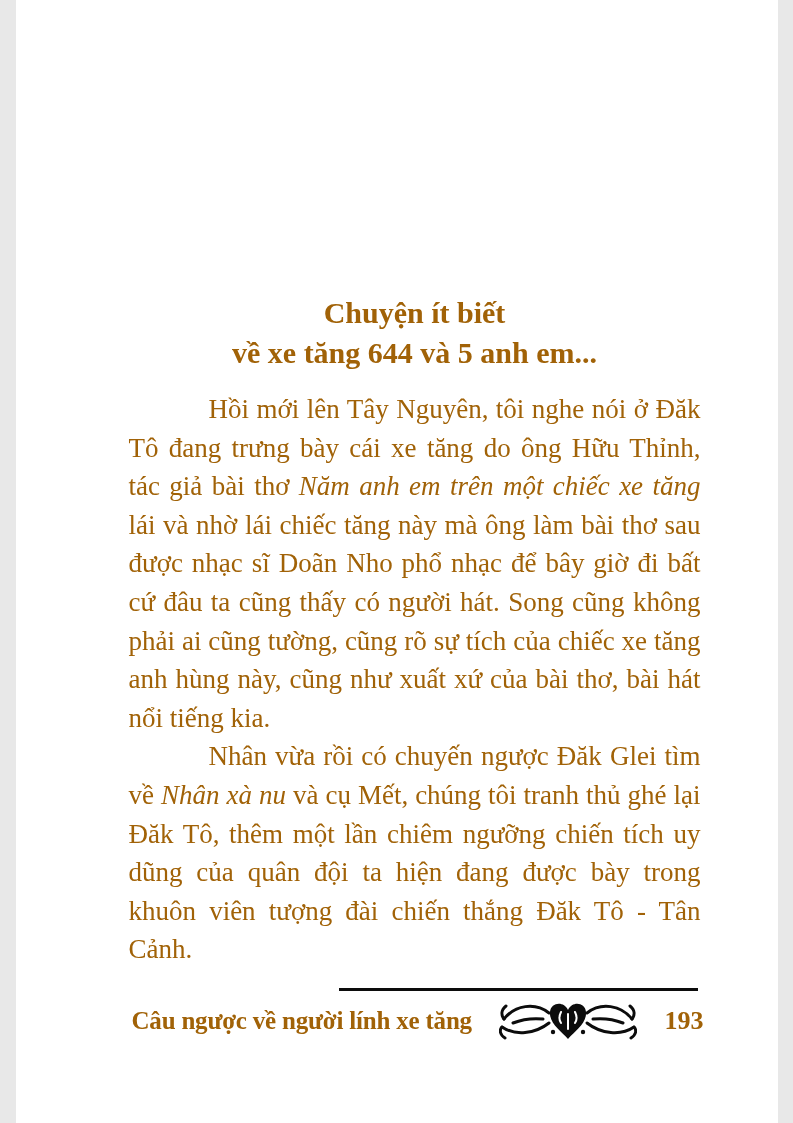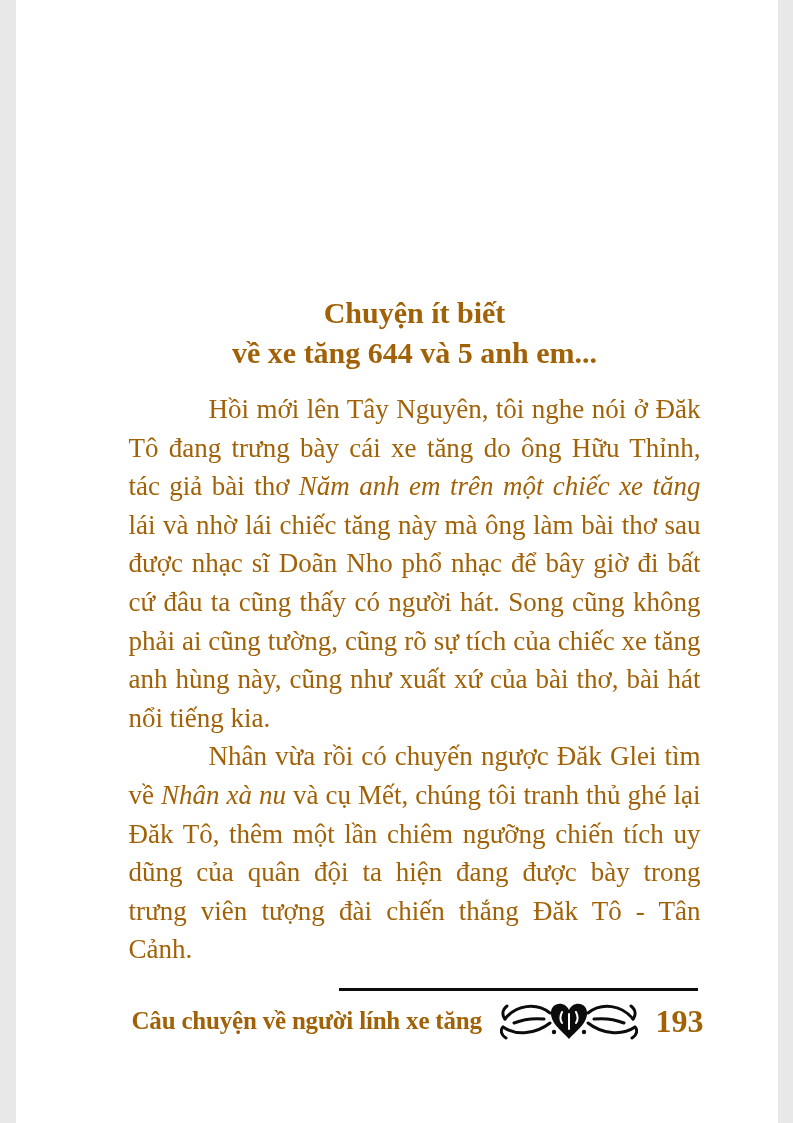--- a/index.html
+++ b/index.html
@@ -54,41 +54,41 @@
     display: flex;
     align-items: center;
     justify-content: space-between;
     font-weight: 700;
     font-size: 25px;
     white-space: nowrap;
   }
   .running-title { letter-spacing: -0.2px; }
   .ornament { display: inline-flex; align-items: center; margin: 0 4px; }
   .ornament svg { display: block; }
-  .page-number { font-size: 32px; }
+  .page-number { font-size: 26px; }
 </style>
 </head>
 <body>
 
 <div class="page">
 
   <header class="chapter-title">
     <div>Chuyện ít biết</div>
     <div>về xe tăng 644 và 5 anh em...</div>
   </header>
 
   <main class="body-text">
     <p><span>Hồi mới lên Tây Nguyên, tôi nghe nói ở Đăk Tô đang trưng bày cái xe tăng do ông Hữu Thỉnh, tác giả bài thơ </span><em>Năm anh em trên một chiếc xe tăng</em><span> lái và nhờ lái chiếc tăng này mà ông làm bài thơ sau được nhạc sĩ Doãn Nho phổ nhạc để bây giờ đi bất cứ đâu ta cũng thấy có người hát. Song cũng không phải ai cũng tường, cũng rõ sự tích của chiếc xe tăng anh hùng này, cũng như xuất xứ của bài thơ, bài hát nổi tiếng kia.</span></p>
-    <p><span>Nhân vừa rồi có chuyến ngược Đăk Glei tìm về </span><em>Nhân xà nu</em><span> và cụ Mết, chúng tôi tranh thủ ghé lại Đăk Tô, thêm một lần chiêm ngưỡng chiến tích uy dũng của quân đội ta hiện đang được bày trong trưng viên tượng đài chiến thắng Đăk Tô - Tân Cảnh.</span></p>
+    <p><span>Nhân vừa rồi có chuyến ngược Đăk Glei tìm về </span><em>Nhân xà nu</em><span> và cụ Mết, chúng tôi tranh thủ ghé lại Đăk Tô, thêm một lần chiêm ngưỡng chiến tích uy dũng của quân đội ta hiện đang được bày trong khuôn viên tượng đài chiến thắng Đăk Tô - Tân Cảnh.</span></p>
   </main>
 
   <div class="footer-rule"></div>
 
   <footer class="page-footer">
-    <span class="running-title">Câu chuyện về người lính xe tăng</span>
+    <span class="running-title">Câu ngược về người lính xe tăng</span>
     <span class="ornament">
       <svg width="138" height="44" viewBox="0 0 138 44" xmlns="http://www.w3.org/2000/svg" aria-hidden="true">
         <g fill="none" stroke="#0c0c0c" stroke-width="3" stroke-linecap="round">
           <path d="M5 20 C16 6 36 3 50 14"></path>
           <path d="M3 28 C16 37 36 35 50 24"></path>
           <path d="M5 20 C2 16 2 11 7 7"></path>
           <path d="M3 28 C0 31 1 36 6 39"></path>
           <path d="M14 24 C24 20 34 19 44 20"></path>
           <path d="M133 20 C122 6 102 3 88 14"></path>
           <path d="M135 28 C122 37 102 35 88 24"></path>

